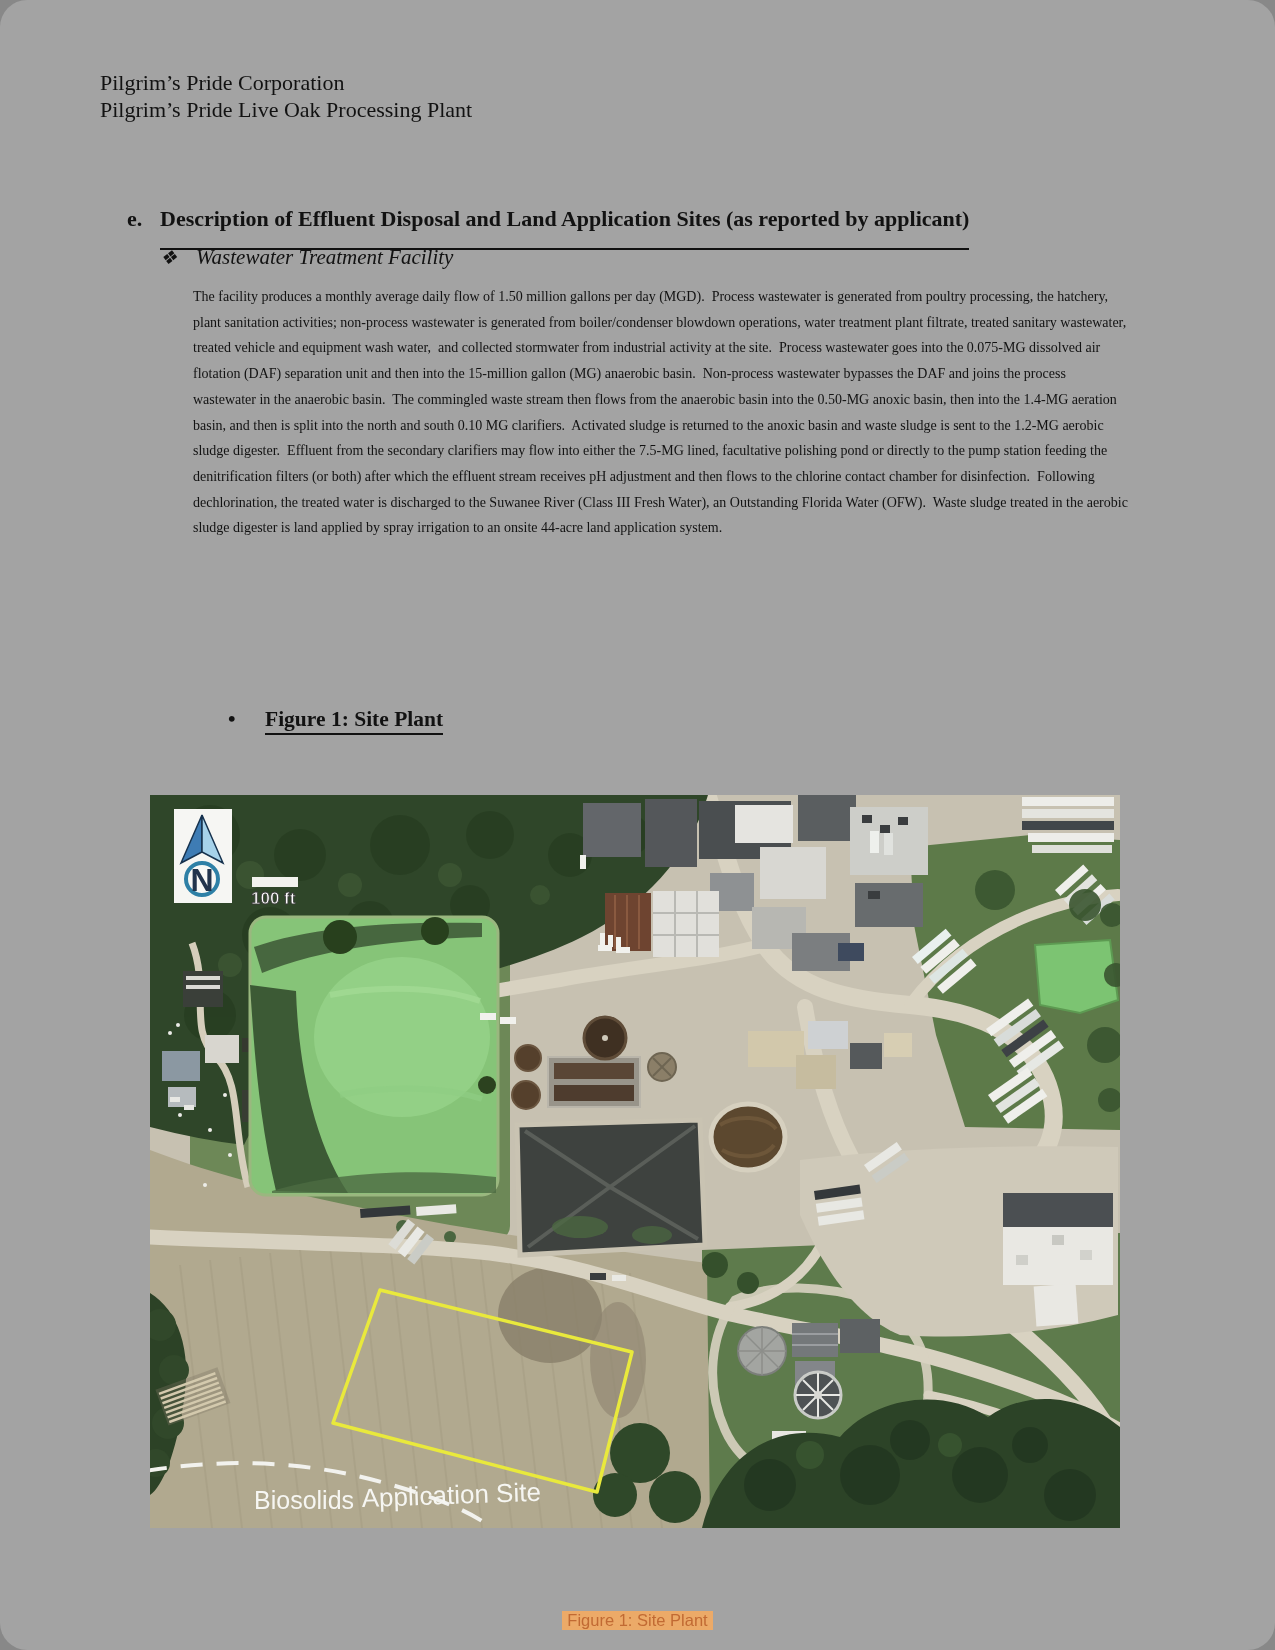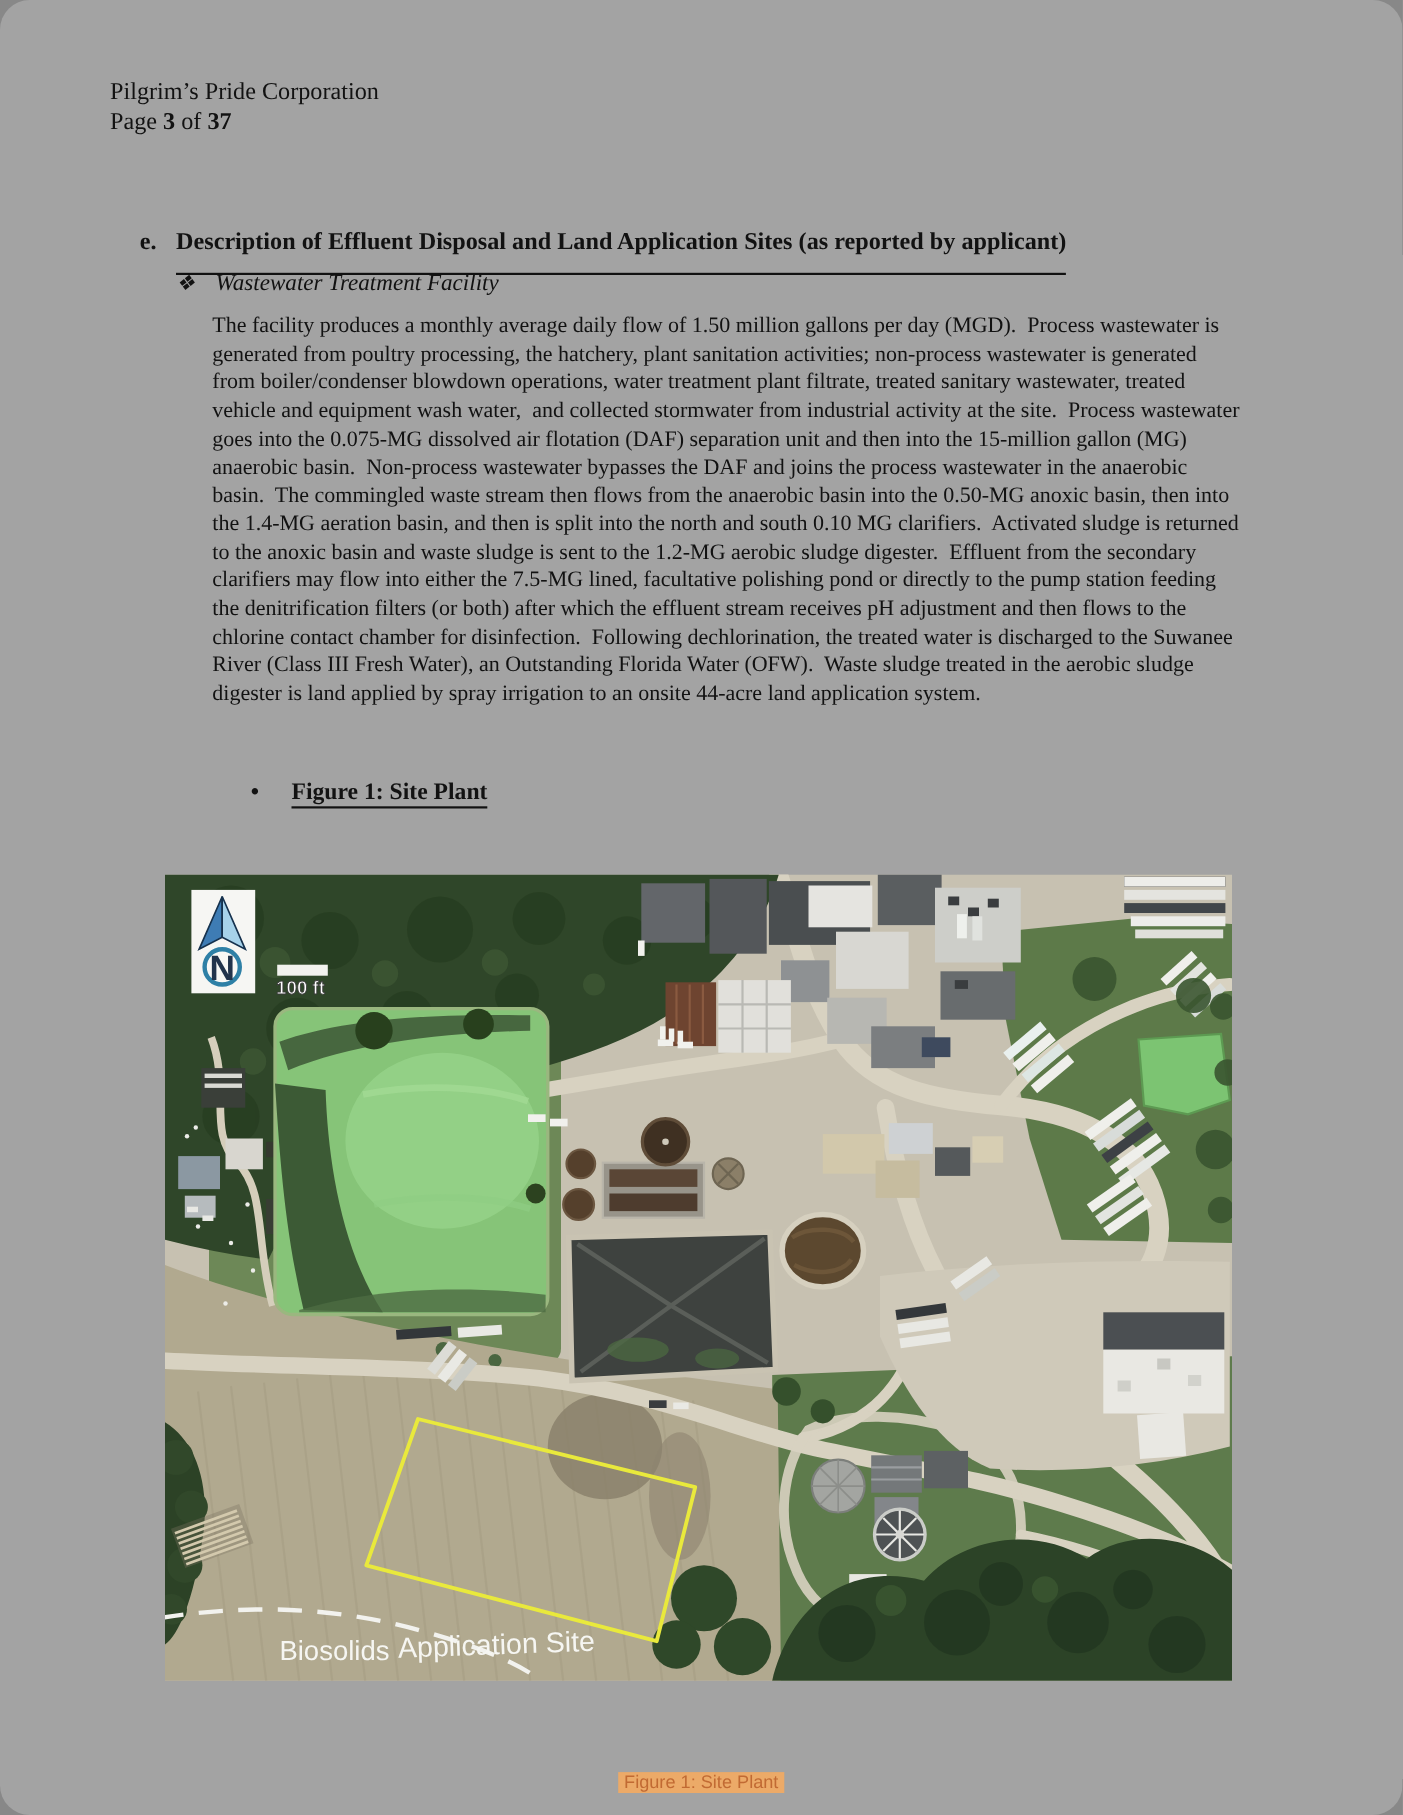--- a/index.html
+++ b/index.html
@@ -10,42 +10,42 @@
     border-radius:27px;
   }
   .abs{position:absolute;}
   .hdr{left:100px;top:70px;font-size:22px;line-height:26.5px;}
   .hdr .b{font-weight:bold;}
   .sec-head{left:127px;top:206px;font-size:22px;font-weight:bold;display:flex;}
   .sec-head .letter{width:33px;}
   .sec-head .txt{border-bottom:2.5px solid #111;padding-bottom:16px;}
   .sub{left:160px;top:245px;font-size:21px;font-style:italic;}
   .sub .glyph{display:inline-block;width:36px;font-size:19px;}
-  .para{left:193px;top:284px;width:935px;font-size:20px;line-height:25.7px;
+  .para{left:193px;top:284px;width:935px;font-size:14px;line-height:25.7px;
         white-space:pre-wrap;text-align:left;}
   .fig-head{left:228px;top:707px;font-size:21.5px;font-weight:bold;display:flex;}
   .fig-head .bullet{width:37px;font-weight:bold;}
   .fig-head .txt{border-bottom:2.5px solid #111;padding-bottom:1px;}
   .aerial{left:150px;top:795px;width:970px;height:733px;}
   .aerial svg{display:block;}
   .footer-line{left:0;right:0;text-align:center;font-family:"Liberation Sans",sans-serif;}
   .fl1{top:1611px;}
   .fl2{top:1680px;}
   .hl{display:inline-block;background:#ecaa68;color:#c16a33;font-size:16.5px;
       line-height:19px;padding:0 5px;}
   .maplabel{font-family:"Liberation Sans",sans-serif;fill:#f6f6f2;}
 </style>
 </head>
 <body>
 
 <div class="page">
 
   <div class="abs hdr">
     <div>Pilgrim’s Pride Corporation</div>
-    <div><span>Page</span> <span class="b">3</span><span> of </span><span class="b">37</span></div>
+    <div>Pilgrim’s Pride Live Oak Processing Plant</div>
   </div>
 
   <div class="abs sec-head">
     <span class="letter">e.</span>
     <span class="txt">Description of Effluent Disposal and Land Application Sites (as reported by applicant)</span>
   </div>
 
   <div class="abs sub">
     <span class="glyph">❖</span><span>Wastewater Treatment Facility</span>
   </div>

